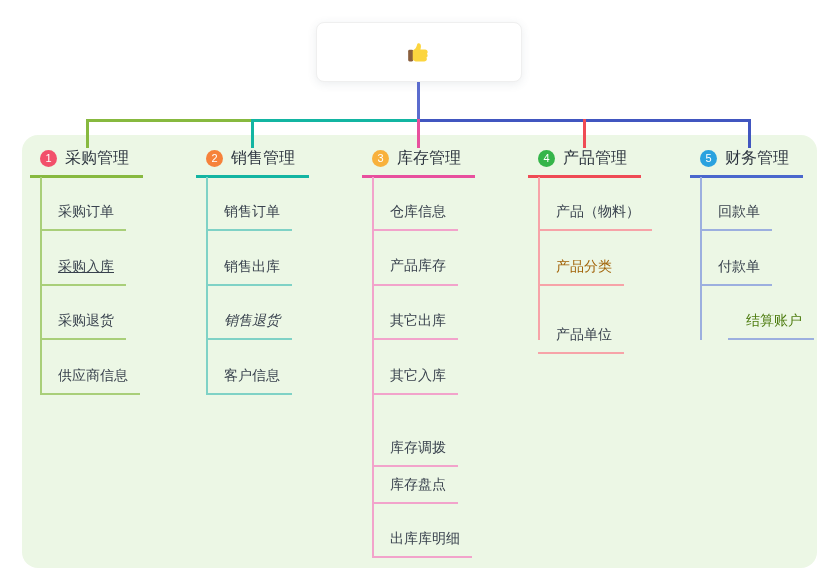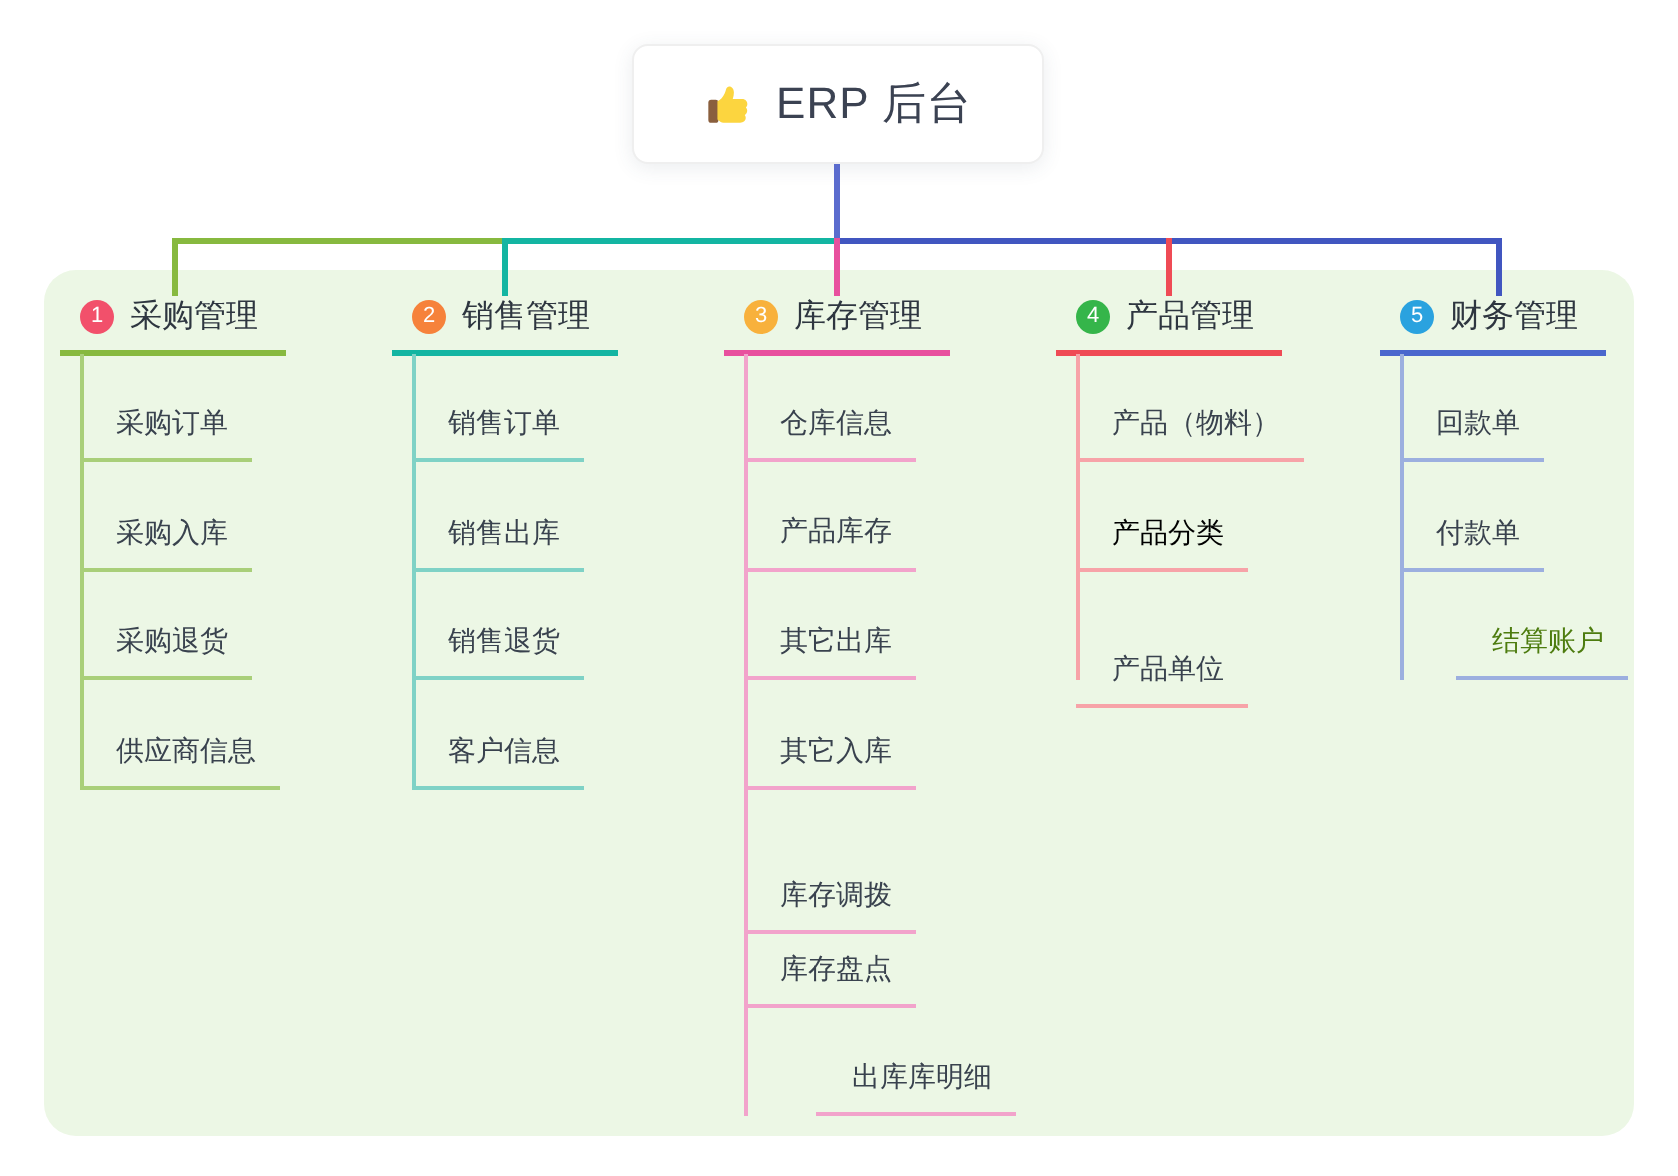--- a/index.html
+++ b/index.html
@@ -46,59 +46,58 @@
 
 <div id="panel" style="background: rgb(236, 247, 229);"></div>
 
 <div id="root-card">
   <span style="display:inline-flex;">
     <svg width="26" height="26" viewBox="0 0 36 36" aria-hidden="true">
       <rect id="thumb-cuff" x="3" y="15" width="7" height="16" rx="2" fill="#8a5f3e"></rect>
       <path id="thumb-hand" d="M13.5 31h11.5c2.4 0 3.9-1.4 3.9-3.4 0-.8-.3-1.5-.7-2 1-.6 1.7-1.7 1.7-2.9 0-.9-.3-1.7-.9-2.3.6-.6 1-1.5 1-2.4 0-1.9-1.5-3.4-3.5-3.4h-6.6c.5-1.5.8-3.1.8-4.6 0-2.5-1.4-4.2-3.2-4.2-1 0-1.8.7-2.1 1.7-.6 2.1-1.5 4.8-3.2 6.5-.9.9-1.9 1.6-2.9 2.1v12.6c1.3.9 2.7 2.3 4.2 2.3z" fill="#fcd53f"></path>
     </svg>
   </span>
-  <span class="root-label" style="color: rgb(59, 66, 82);">ERP 后台</span>
 </div>
 
 <div id="diagram">
     <div class="line " style="left: 417px; top: 82px; width: 3px; height: 38px; background: rgb(91, 108, 206);"></div>
     <div class="line bus" style="left: 86px; width: 168px; background: rgb(135, 185, 63);"></div>
     <div class="line bus" style="left: 251px; width: 169px; background: rgb(19, 181, 162);"></div>
     <div class="line bus" style="left: 417px; width: 334px; background: rgb(65, 86, 192);"></div>
     <div class="line drop" style="left: 86px; background: rgb(135, 185, 63);"></div>
     <div class="branch-head" style="left: 30px; border-bottom-color: rgb(135, 185, 63); color: rgb(46, 54, 64);">
       <span class="badge" style="background: rgb(242, 80, 107);">1</span>
       <span>采购管理</span>
     </div>
     <div class="line trunk" style="left: 40px; top: 177px; height: 217.5px; background: rgb(169, 207, 121);"></div>
     <div class="child-node" style="left: 40px; top: 201px; border-bottom-color: rgb(169, 207, 121); color: rgb(57, 66, 78);">
       <span>采购订单</span>
     </div>
-    <div class="child-node" style="left: 40px; top: 255.5px; border-bottom-color: rgb(169, 207, 121); color: rgb(57, 66, 78);">
+    <div class="child-node" style="left: 40px; top: 255.5px; border-bottom-color: rgb(169, 207, 121); color: rgb(57, 66, 78); text-decoration: underline;">
       <span>采购入库</span>
     </div>
     <div class="child-node" style="left: 40px; top: 310px; border-bottom-color: rgb(169, 207, 121); color: rgb(57, 66, 78);">
       <span>采购退货</span>
     </div>
     <div class="child-node" style="left: 40px; top: 364.5px; border-bottom-color: rgb(169, 207, 121); color: rgb(57, 66, 78);">
       <span>供应商信息</span>
     </div>
     <div class="line drop" style="left: 251px; background: rgb(19, 181, 162);"></div>
     <div class="branch-head" style="left: 196px; border-bottom-color: rgb(19, 181, 162); color: rgb(46, 54, 64);">
       <span class="badge" style="background: rgb(246, 130, 59);">2</span>
       <span>销售管理</span>
     </div>
     <div class="line trunk" style="left: 206px; top: 177px; height: 217.5px; background: rgb(127, 210, 198);"></div>
     <div class="child-node" style="left: 206px; top: 201px; border-bottom-color: rgb(127, 210, 198); color: rgb(57, 66, 78);">
       <span>销售订单</span>
     </div>
     <div class="child-node" style="left: 206px; top: 255.5px; border-bottom-color: rgb(127, 210, 198); color: rgb(57, 66, 78);">
       <span>销售出库</span>
     </div>
-    <div class="child-node" style="left: 206px; top: 310px; border-bottom-color: rgb(127, 210, 198); color: rgb(57, 66, 78);">
+    <div class="child-node" style="left: 206px; top: 310px; border-bottom-color: rgb(127, 210, 198); color: rgb(57, 66, 78); font-style: italic;">
       <span>销售退货</span>
     </div>
     <div class="child-node" style="left: 206px; top: 364.5px; border-bottom-color: rgb(127, 210, 198); color: rgb(57, 66, 78);">
       <span>客户信息</span>
     </div>
     <div class="line drop" style="left: 417px; background: rgb(232, 80, 158);"></div>
     <div class="branch-head" style="left: 362px; border-bottom-color: rgb(232, 80, 158); color: rgb(46, 54, 64);">
       <span class="badge" style="background: rgb(248, 177, 60);">3</span>
       <span>库存管理</span>
     </div>
@@ -114,33 +113,33 @@
     </div>
     <div class="child-node" style="left: 372px; top: 364.5px; border-bottom-color: rgb(242, 163, 203); color: rgb(57, 66, 78);">
       <span>其它入库</span>
     </div>
     <div class="child-node" style="left: 372px; top: 419px; border-bottom-color: rgb(242, 163, 203); color: rgb(57, 66, 78); margin-top: 18px;">
       <span>库存调拨</span>
     </div>
     <div class="child-node" style="left: 372px; top: 473.5px; border-bottom-color: rgb(242, 163, 203); color: rgb(57, 66, 78);">
       <span>库存盘点</span>
     </div>
-    <div class="child-node" style="left: 372px; top: 528px; border-bottom-color: rgb(242, 163, 203); color: rgb(57, 66, 78); margin-left: 36px;">
+    <div class="child-node" style="left: 372px; top: 528px; border-bottom-color: rgb(242, 163, 203); color: rgb(57, 66, 78);">
       <span>出库库明细</span>
     </div>
     <div class="line drop" style="left: 583px; background: rgb(239, 75, 85);"></div>
     <div class="branch-head" style="left: 528px; border-bottom-color: rgb(239, 75, 85); color: rgb(46, 54, 64);">
       <span class="badge" style="background: rgb(53, 181, 74);">4</span>
       <span>产品管理</span>
     </div>
     <div class="line trunk" style="left: 538px; top: 177px; height: 163px; background: rgb(247, 163, 168);"></div>
     <div class="child-node" style="left: 538px; top: 201px; border-bottom-color: rgb(247, 163, 168); color: rgb(57, 66, 78);">
       <span>产品（物料）</span>
     </div>
-    <div class="child-node" style="left: 538px; top: 255.5px; border-bottom-color: rgb(247, 163, 168); color: #000000;">
+    <div class="child-node" style="left: 538px; top: 255.5px; border-bottom-color: rgb(247, 163, 168); color: #a16207;">
       <span>产品分类</span>
     </div>
     <div class="child-node" style="left: 538px; top: 324px; border-bottom-color: rgb(247, 163, 168); color: rgb(57, 66, 78); justify-content: center;">
       <span>产品单位</span>
     </div>
     <div class="line drop" style="left: 748px; background: rgb(65, 86, 192);"></div>
     <div class="branch-head" style="left: 690px; border-bottom-color: rgb(74, 103, 205); color: rgb(46, 54, 64);">
       <span class="badge" style="background: rgb(42, 162, 223);">5</span>
       <span>财务管理</span>
     </div>

